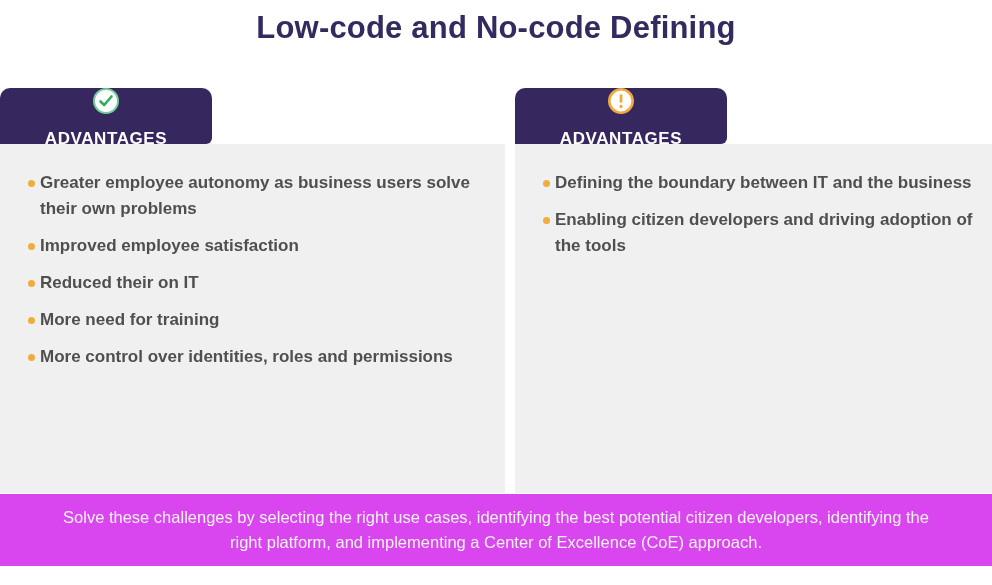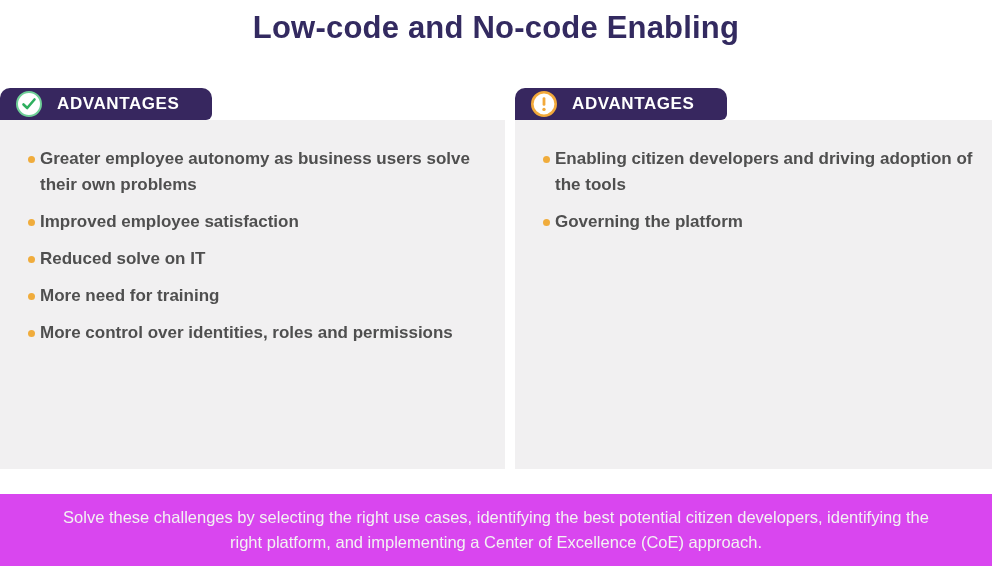--- a/index.html
+++ b/index.html
@@ -8,22 +8,22 @@
     font-family:"Liberation Sans", sans-serif;overflow:hidden;
   }
   .page-title{
     position:absolute;top:10px;left:0;width:992px;text-align:center;
     font-size:31px;font-weight:bold;color:#332a60;letter-spacing:0.2px;
   }
   .column{position:absolute;top:88px;}
   .col-left{left:0;width:505px;}
   .col-right{left:515px;width:477px;}
   .badge{
-    height:32px;width:212px;background:#37275f;display:flex;align-items:center;
-    padding:0 16px;box-sizing:border-box;border-radius:10px 10px 6px 0;gap:15px;
+    height:56px;width:212px;background:#37275f;display:flex;align-items:center;
+    padding:0 16px;box-sizing:border-box;border-radius:10px 10px 6px 0;gap:15px;flex-direction:column;
   }
   .badge-label{color:#ffffff;font-size:17px;font-weight:bold;letter-spacing:0.6px;}
   .badge-icon{width:26px;height:26px;flex:0 0 auto;display:block;}
   .panel{
     background:#f1f0f1;height:349px;box-sizing:border-box;padding:26px 14px 0 0;
   }
   ul.items{list-style:none;margin:0;padding:0;}
   ul.items li{
     position:relative;padding-left:40px;margin-bottom:11px;
     font-size:17px;line-height:26px;color:#4f4f4f;font-weight:bold;
@@ -36,21 +36,21 @@
     position:absolute;left:0;top:494px;width:992px;height:72px;background:#d946ef;
     display:flex;align-items:center;justify-content:center;
   }
   .footer-text{
     width:900px;text-align:center;color:#f2f2f2;font-size:16.5px;line-height:25px;
   }
 </style>
 </head>
 <body>
 
-<div class="page-title">Low-code and No-code Enabling</div>
+<div class="page-title">Low-code and No-code Defining</div>
 
 <div class="column col-left">
   <div class="badge">
     <svg class="badge-icon" viewBox="0 0 26 26">
       <circle cx="13" cy="13" r="12" fill="#ffffff" stroke="#6fcf97" stroke-width="2"></circle>
       <path d="M7.5 13.5 L11.2 17 L18.5 8.5" fill="none" stroke="#2eaf5e" stroke-width="2.6" stroke-linecap="round" stroke-linejoin="round"></path>
     </svg>
     <span class="badge-label">ADVANTAGES</span>
   </div>
   <div class="panel">
@@ -58,21 +58,21 @@
         <li>
         <span class="bullet"></span>
         <span>Greater employee autonomy as business users solve their own problems</span>
       </li>
         <li>
         <span class="bullet"></span>
         <span>Improved employee satisfaction</span>
       </li>
         <li>
         <span class="bullet"></span>
-        <span>Reduced solve on IT</span>
+        <span>Reduced their on IT</span>
       </li>
         <li>
         <span class="bullet"></span>
         <span>More need for training</span>
       </li>
         <li>
         <span class="bullet"></span>
         <span>More control over identities, roles and permissions</span>
       </li>
       </ul>
@@ -85,25 +85,25 @@
       <circle cx="13" cy="13" r="11.7" fill="#ffffff" stroke="#f2a93b" stroke-width="2.6"></circle>
       <rect x="11.6" y="6.2" width="2.8" height="8.6" rx="1.4" fill="#f2a93b"></rect>
       <circle cx="13" cy="18.4" r="1.7" fill="#f2a93b"></circle>
     </svg>
     <span class="badge-label">ADVANTAGES</span>
   </div>
   <div class="panel">
     <ul class="items">
         <li>
         <span class="bullet"></span>
-        <span>Enabling citizen developers and driving adoption of the tools</span>
+        <span>Defining the boundary between IT and the business</span>
       </li>
         <li>
         <span class="bullet"></span>
-        <span>Governing the platform</span>
+        <span>Enabling citizen developers and driving adoption of the tools</span>
       </li>
       </ul>
   </div>
 </div>
 
 <div class="footer">
   <div class="footer-text">Solve these challenges by selecting the right use cases, identifying the best potential citizen developers, identifying the right platform, and implementing a Center of Excellence (CoE) approach.</div>
 </div>
 
 </body></html>

